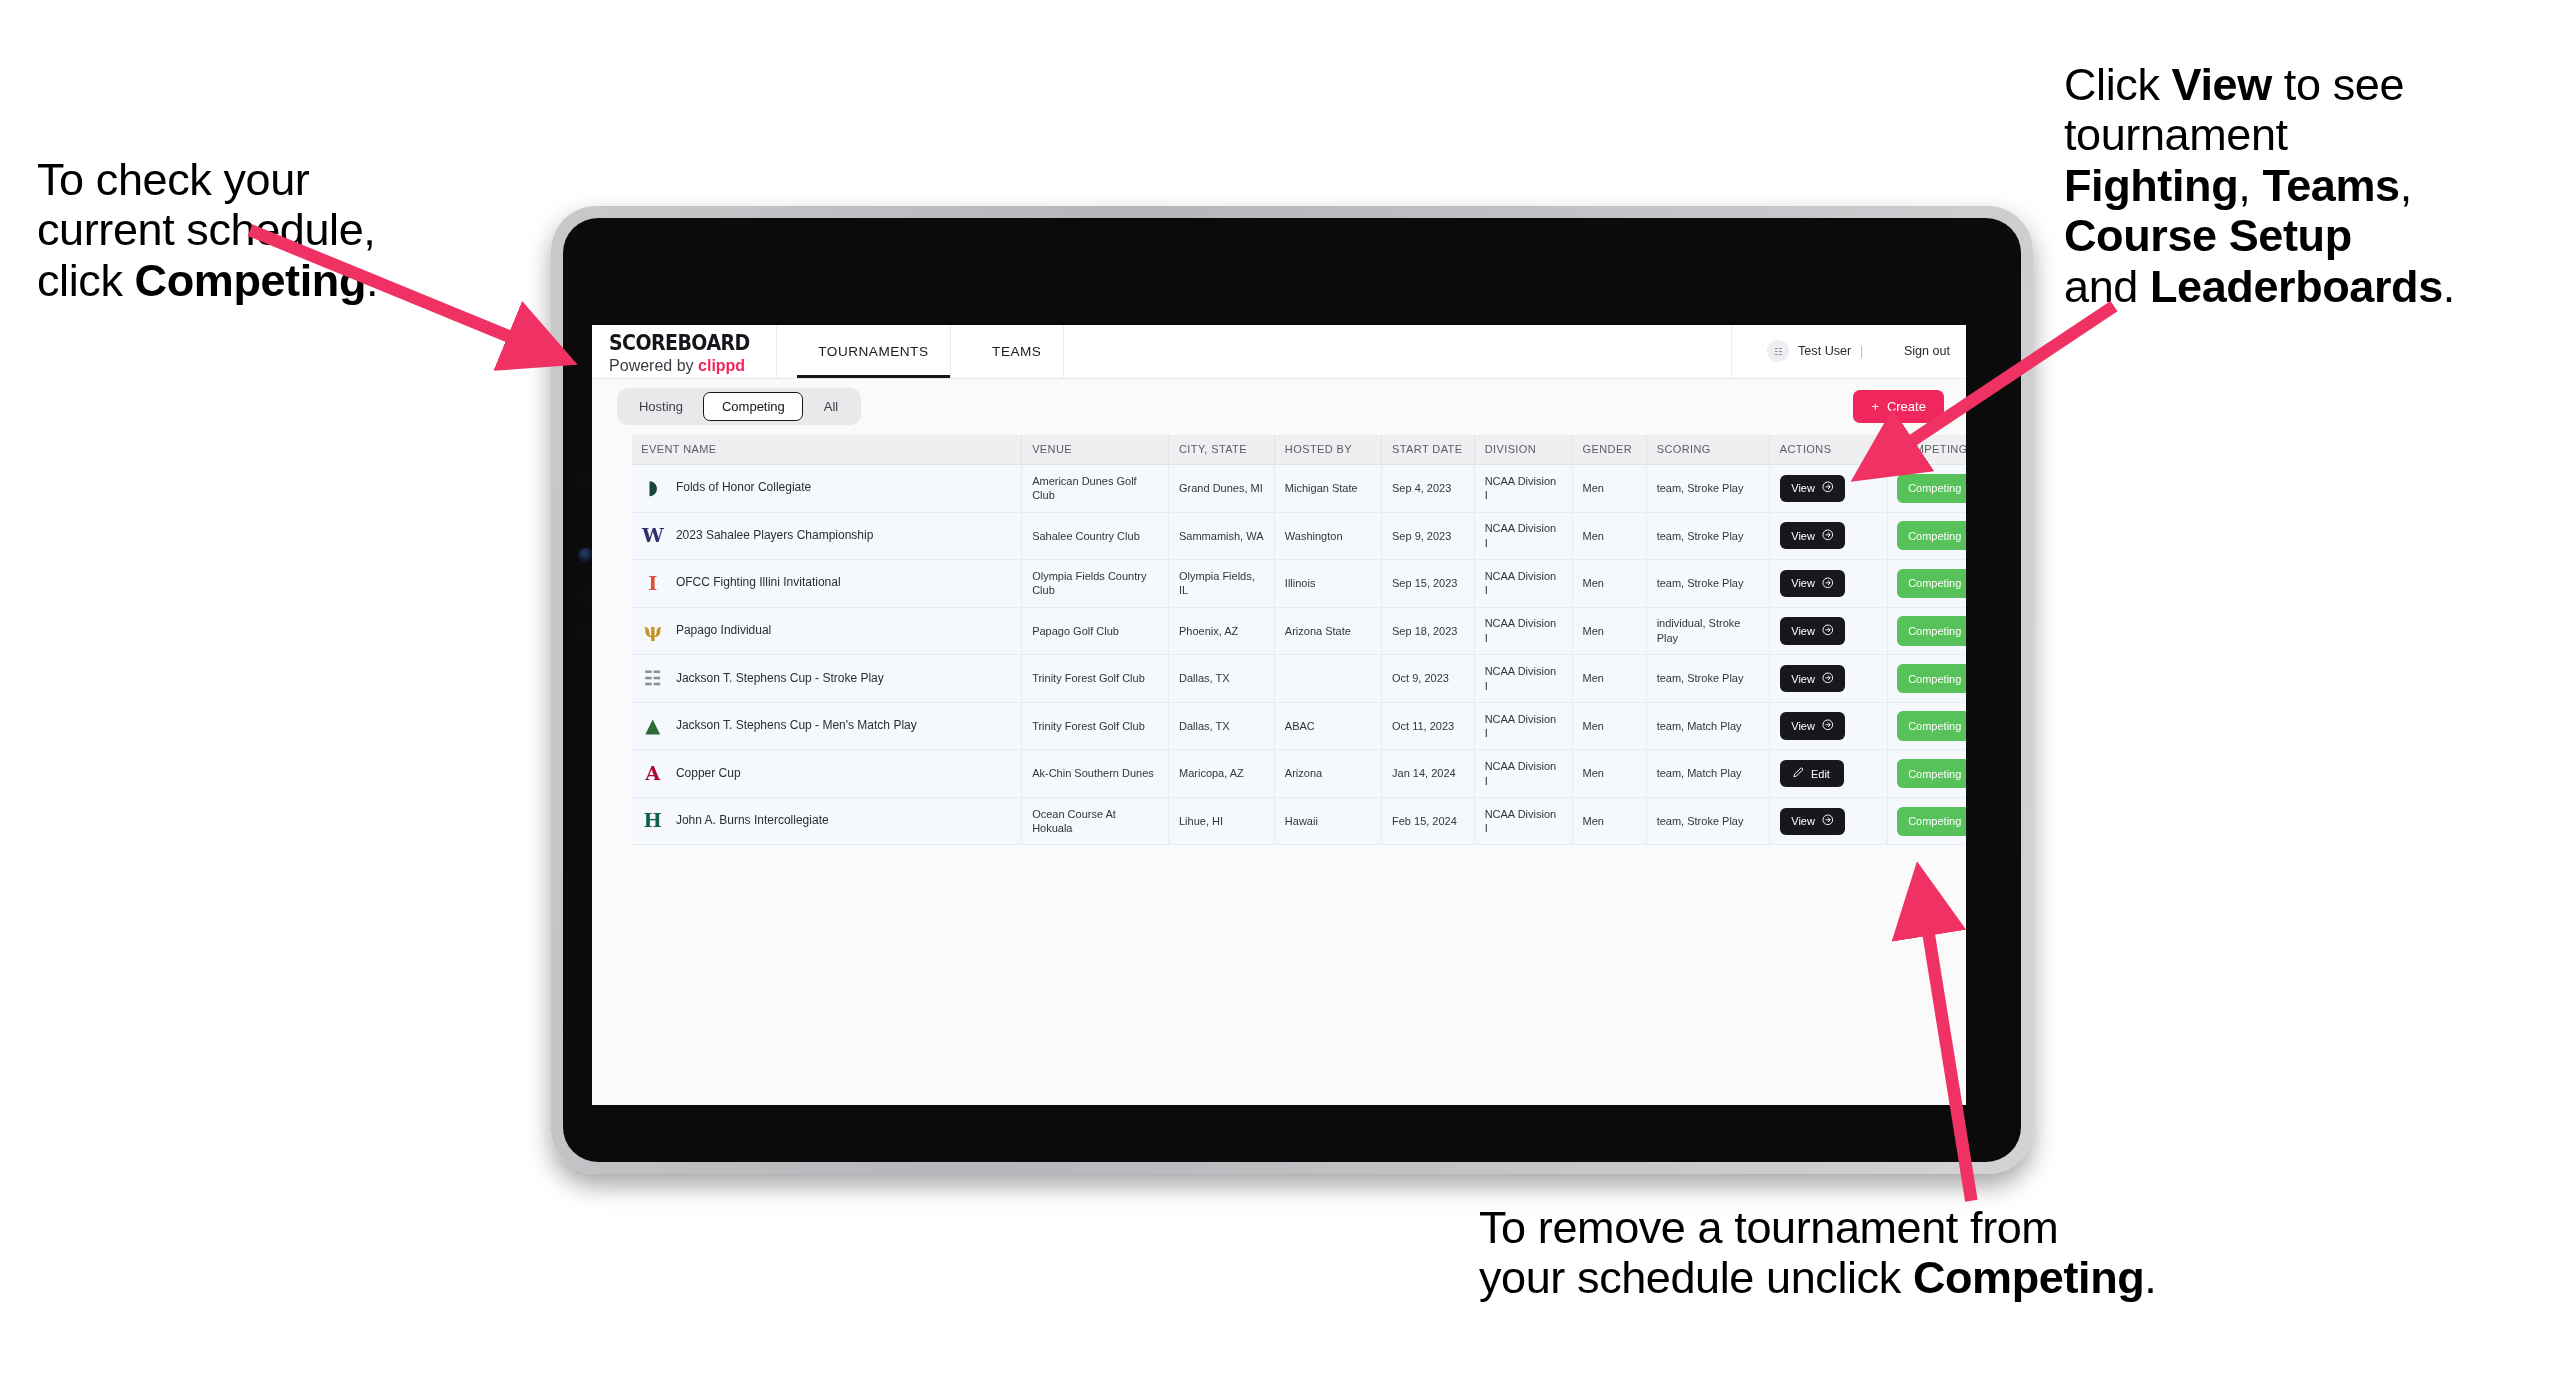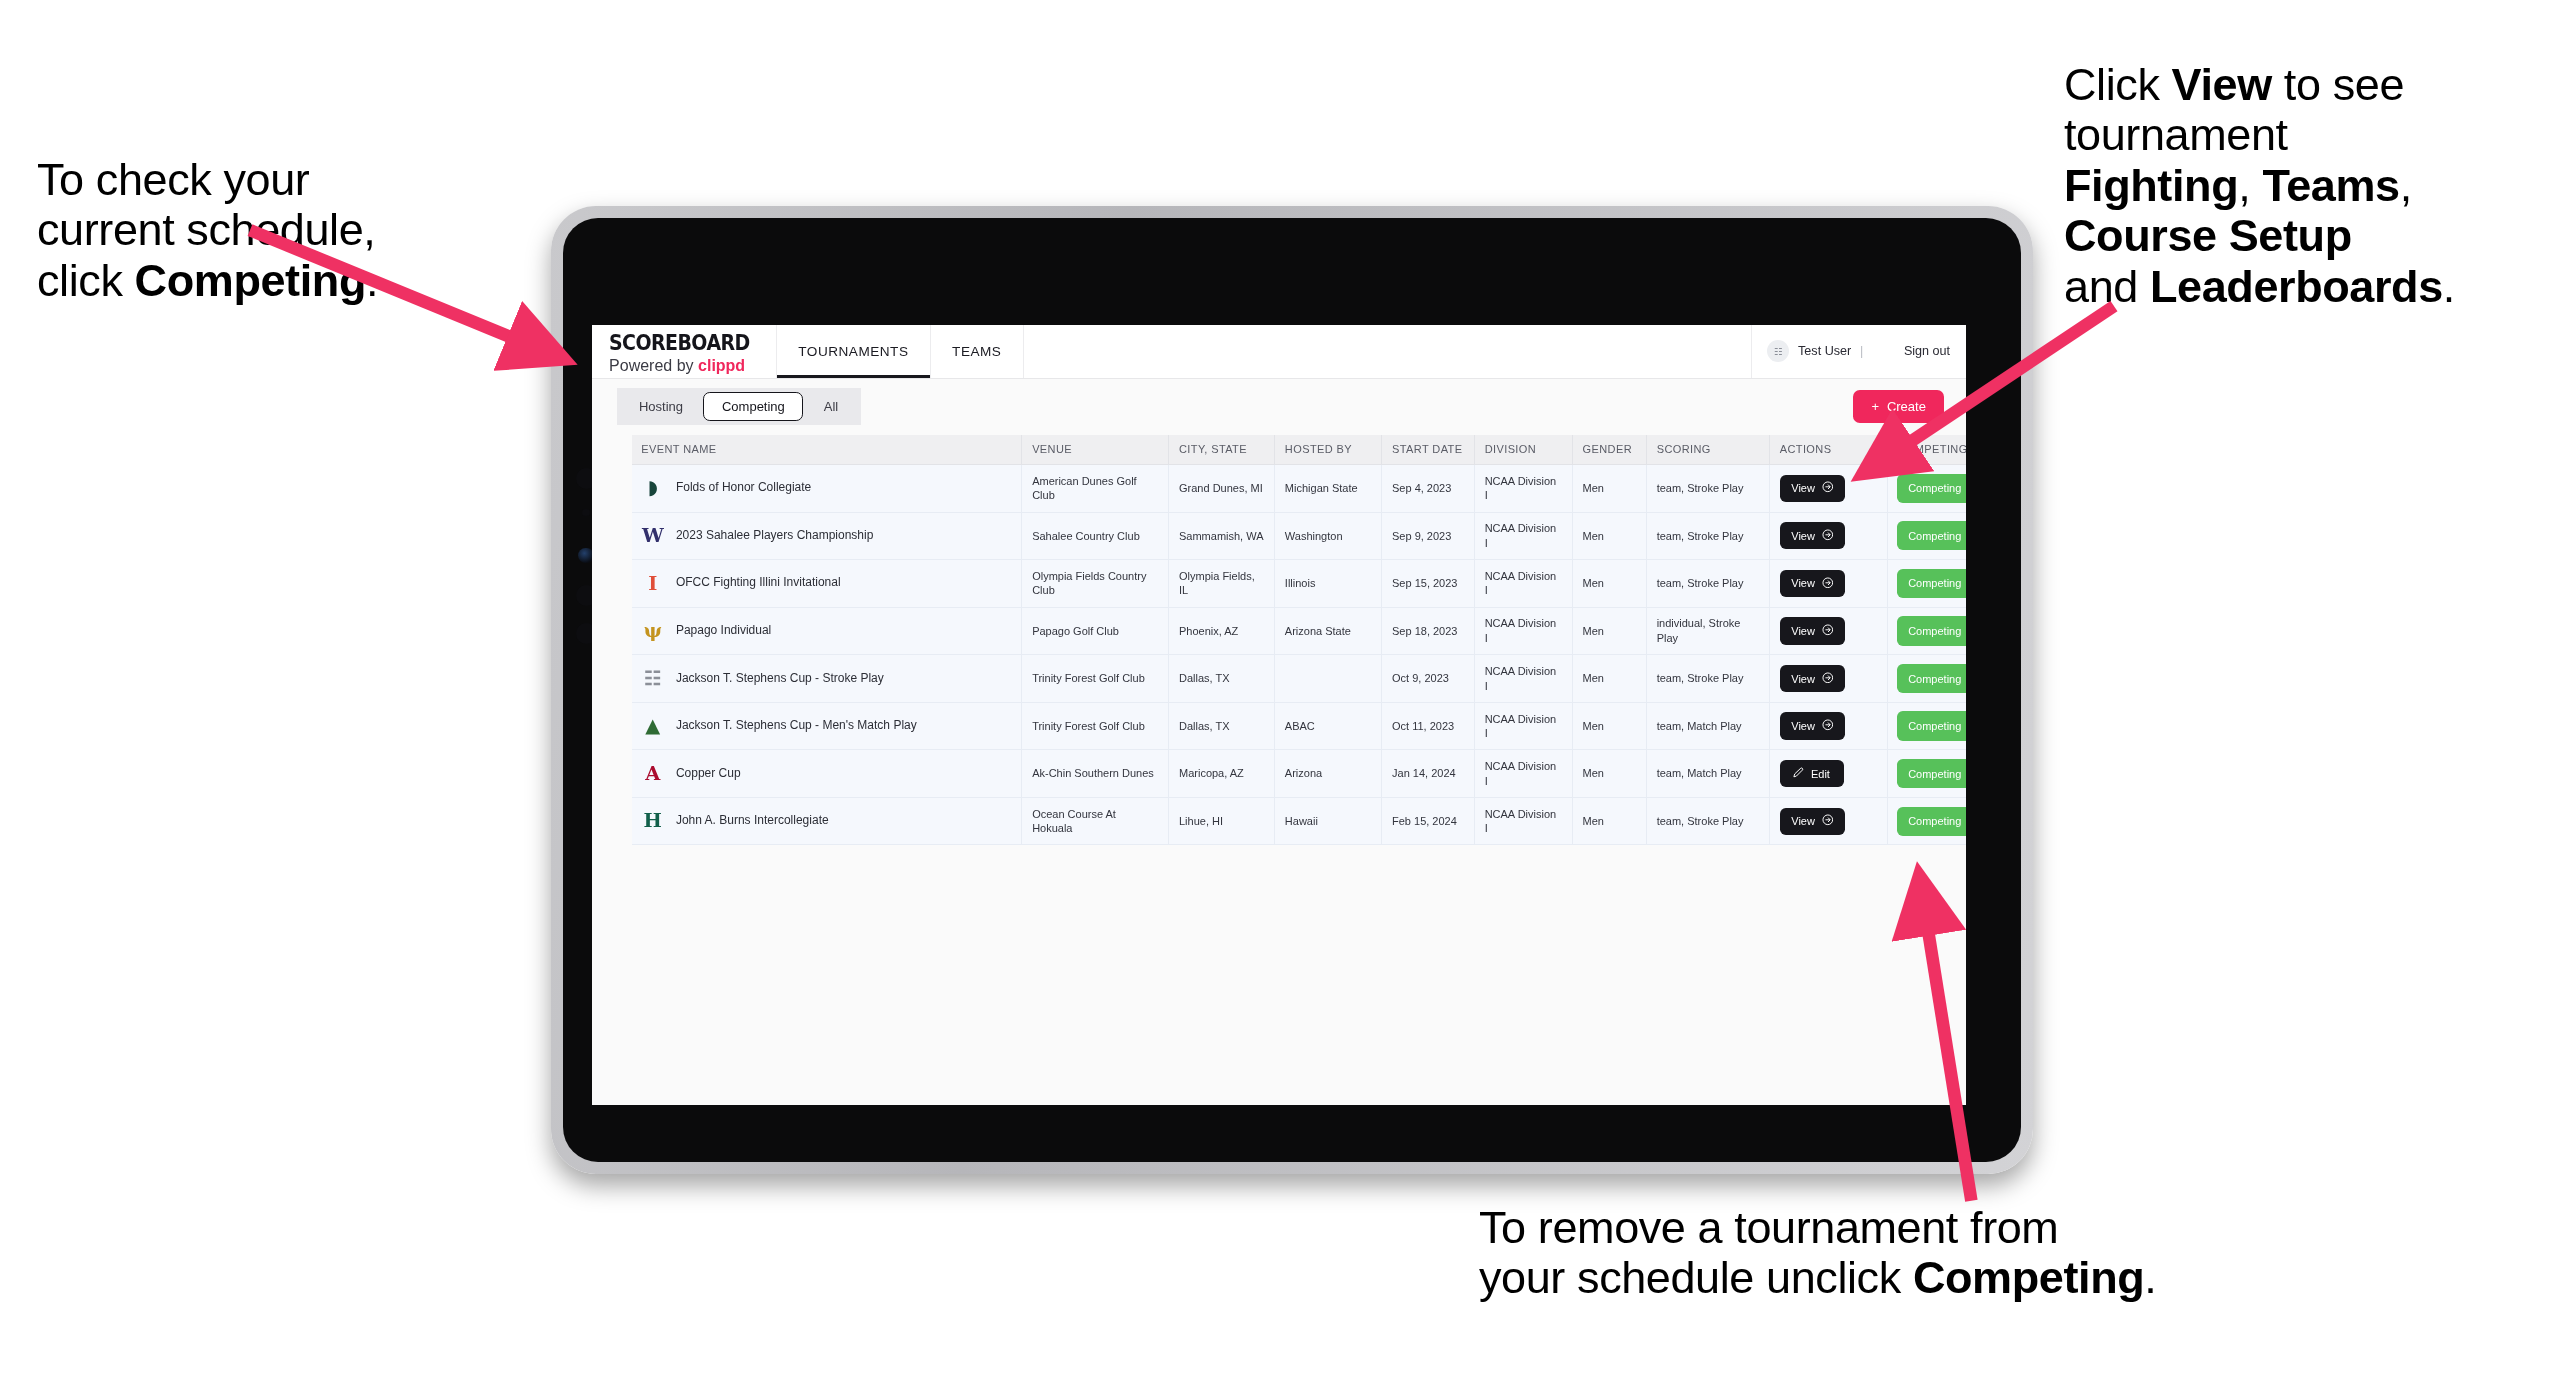--- a/index.html
+++ b/index.html
@@ -63,20 +63,21 @@
     width: 1374px; height: 780px;
     background: #fafafa;
     overflow: hidden;
   }
 
   
   .topnav {
     height: 54px; background:#fff;
     display:flex; align-items: stretch;
     border-bottom: 1px solid #e7e7e9;
+    gap: 20px;
   }
   .brand { padding: 5.8px 15.5px 0 17.5px; display:flex; flex-direction:column; justify-content:center;
            border-right:1px solid #ececee; min-width: 145px; }
   .brand-title {
     font-family: "DejaVu Sans", sans-serif;
     font-weight: 700; font-size: 20.4px; letter-spacing: -0.6px;
     color:#15151b; line-height: 1;
     transform: scaleX(0.93); transform-origin: left center;
   }
   .brand-sub { font-size: 16px; color:#3b3b44; margin-top:2.9px; }
@@ -100,21 +101,21 @@
   }
   .userbox .sep { color:#b9bcc2; }
   .userbox a { color:#2a2a33; text-decoration:none; cursor:pointer;margin-left:32px; }
 
   
   .filterbar {
     height: 56px; background:#fafafa;
     display:flex; align-items:center; justify-content:space-between;
     padding: 0 21.3px 0 25px;
   }
-  .segctl { display:flex; background:#e9e9ec; border-radius:0; padding:3.9px; gap:1.9px; }
+  .segctl { display:flex; background:#e9e9ec; border-radius:11px; padding:3.9px; gap:1.9px; }
   .seg {
     padding: 5.8px 17.5px; font-size: 13px; color:#3c3c45;
     border-radius:6.8px; cursor:pointer; background:transparent;
     border: 1.9px solid transparent; line-height: 1.2;
   }
   .seg.active { background:#fff; border-color:#15151b; color:#15151b; }
   .create-btn {
     background:#f0275c; color:#fff; border:none; border-radius:6.8px;
     padding: 8.7px 18.4px; font-size: 13px; cursor:pointer;
     display:flex; align-items:center; gap:7.8px;

